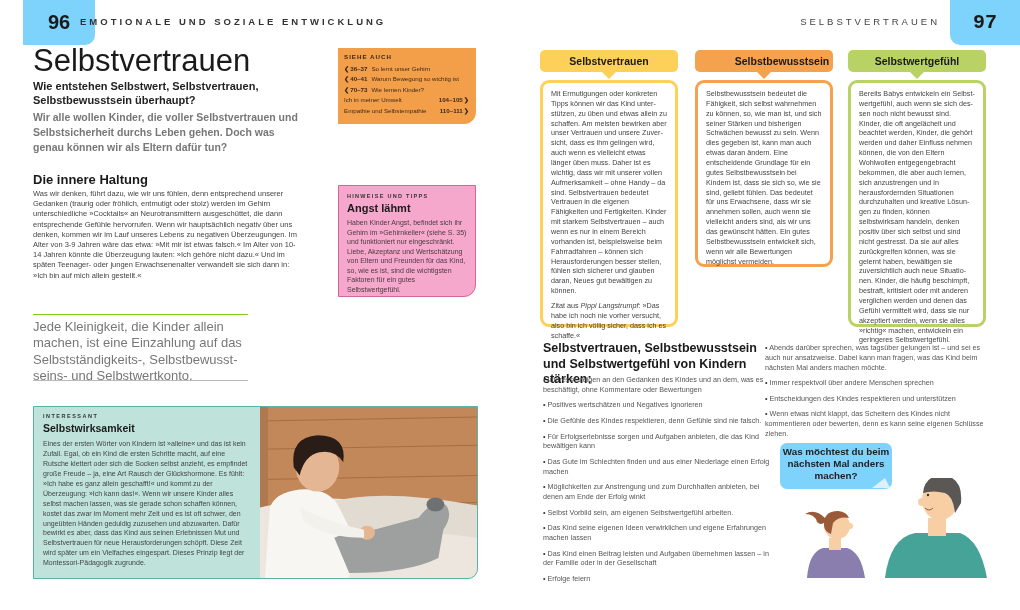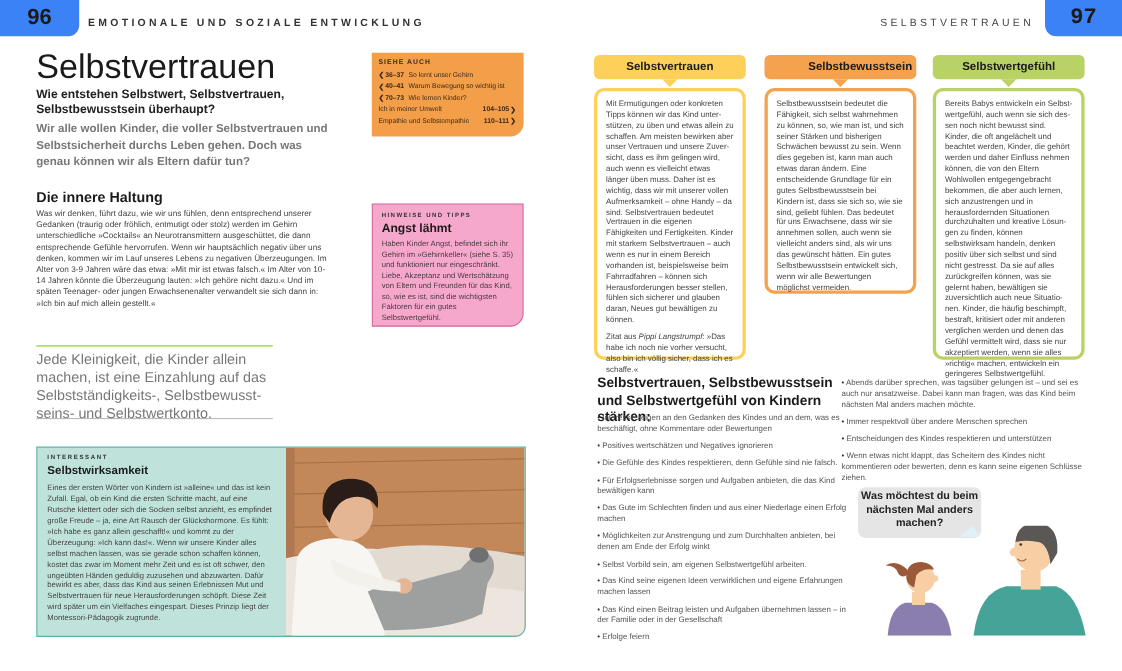--- a/index.html
+++ b/index.html
@@ -4,22 +4,22 @@
 <style>
   * { box-sizing: border-box; margin: 0; padding: 0; }
   html, body { width: 1020px; height: 610px; overflow: hidden; background: #fff; }
   body { font-family: "Liberation Sans", sans-serif; color: #333; position: relative; }
 
   .page { position: absolute; top: 0; height: 610px; }
   .page-left { left: 0; width: 510px; }
   .page-right { left: 510px; width: 510px; }
 
   
-  .pn-tab { position: absolute; top: 0; height: 33px; background: #3b82f6; color: #1a1a1a;
-    font-weight: bold; font-size: 20px; display: flex; align-items: center; justify-content: center; }
+  .pn-tab { position: absolute; top: 0; height: 45px; background: #7dd3fc; color: #1a1a1a;
+    font-weight: bold; font-size: 20px; display: flex; align-items: center; justify-content: center; margin-left: 23px; }
   .pn-left { left: 0; width: 72px; border-bottom-right-radius: 10px; }
   .pn-right { right: 0; width: 70px; border-bottom-left-radius: 10px; font-family: Liberation Mono, monospace; }
   .running-head { position: absolute; top: 16px; font-size: 9.5px; letter-spacing: 3px; }
   .rh-left { left: 80px; font-weight: bold; color: #333; }
   .rh-right { right: 80px; color: #444; }
 
   
   .main-title { position: absolute; left: 33px; top: 43px; font-size: 31px; color: #1a1a1a; font-weight: normal; }
   .sub-q { position: absolute; left: 33px; top: 79px; width: 265px; font-size: 11px; font-weight: bold; color: #222; line-height: 1.3; }
   .lead { position: absolute; left: 33px; top: 110px; width: 270px; font-size: 10.5px; font-weight: bold; color: #777; line-height: 1.42; }
@@ -68,21 +68,21 @@
   .cb em { }
 
   
   .tips-title { position: absolute; left: 33px; top: 341px; width: 230px; font-size: 12.5px; font-weight: bold; color: #1a1a1a; line-height: 1.24; }
   .tips-list { position: absolute; list-style: none; font-size: 7.2px; line-height: 1.36; color: #555; }
   .tl-left { left: 33px; top: 375px; width: 232px; }
   .tl-right { left: 255px; top: 343px; width: 222px; }
   .tips-list li { margin-bottom: 5.8px; }
   .tips-list li::before { content: "• "; color: #333; }
 
-  .bubble { position: absolute; left: 780px; top: 443px; width: 112px; height: 46px; background: #e5e5e5; border-radius: 7px;
+  .bubble { position: absolute; left: 780px; top: 443px; width: 112px; height: 46px; background: #7dd3fc; border-radius: 7px;
     text-align: center; font-size: 9.8px; font-weight: bold; color: #222; line-height: 1.22; padding-top: 3px; }
   .illu { position: absolute; left: 795px; top: 478px; width: 200px; height: 100px; }
 </style>
 </head>
 <body>
 
 <div class="page page-left">
   <div class="pn-tab pn-left">96</div>
   <div class="running-head rh-left">EMOTIONALE UND SOZIALE ENTWICKLUNG</div>
 

